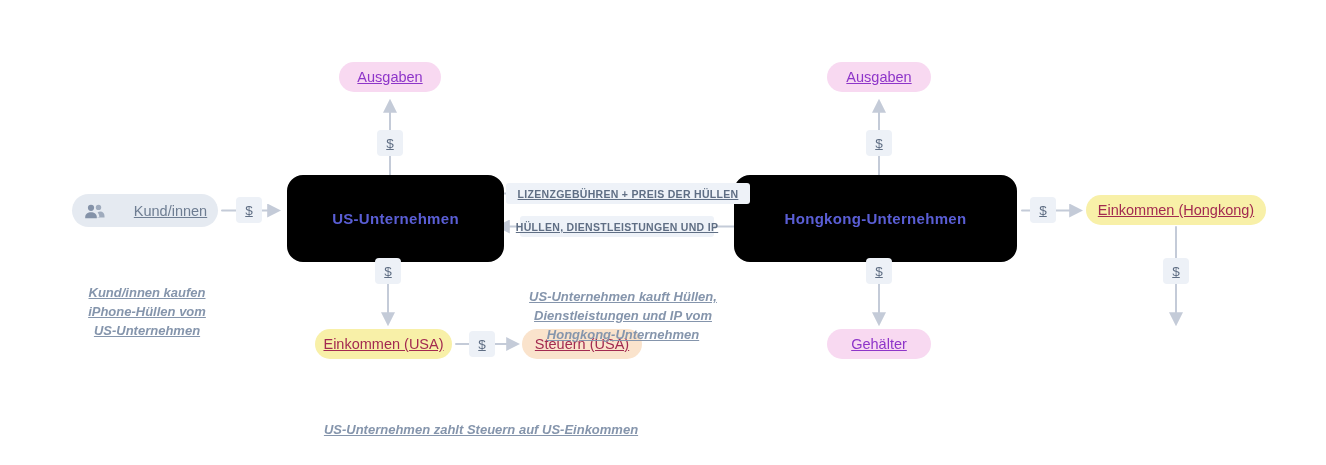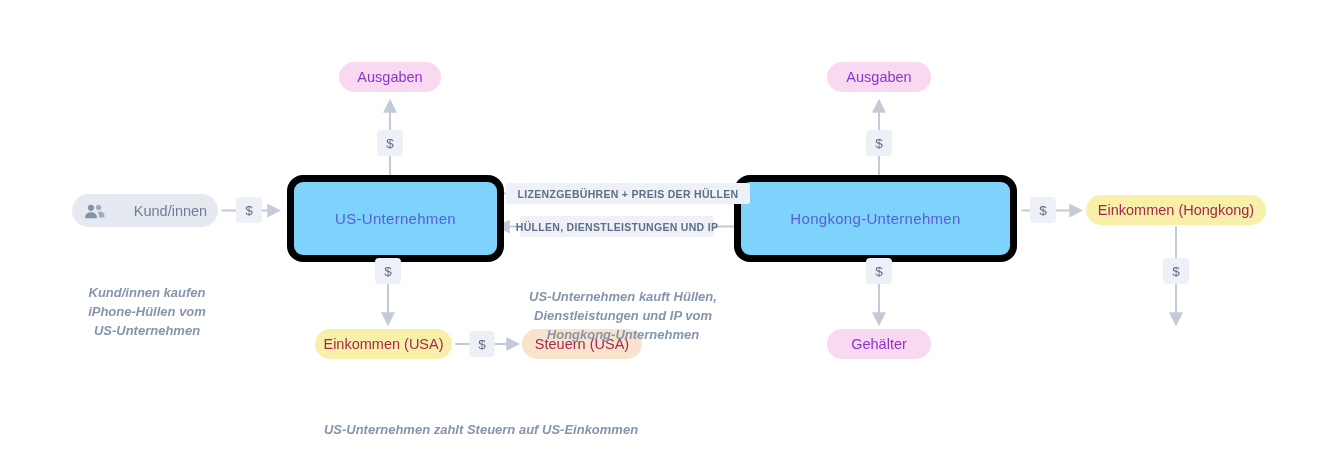--- a/index.html
+++ b/index.html
@@ -17,45 +17,46 @@
   }
   .arrows {
     position: absolute;
     left: 0; top: 0;
     z-index: 0;
   }
   .node, .pill, .dollar, .flowlabel, .caption {
     position: absolute;
     box-sizing: border-box;
     z-index: 1;
+    text-decoration: underline;
   }
   .pill {
     display: flex;
     align-items: center;
     justify-content: center;
     gap: 8px;
     border-radius: 17px;
     font-size: 14.5px;
     font-weight: 500;
     white-space: nowrap;
   }
   .pill.gray   { background: #e5eaf1; color: #6e7d92; gap: 28px; }
   .pill.pink   { background: #f8d9f1; color: #8e35c9; }
   .pill.yellow { background: #f8f0a8; color: #a32a50; }
   .pill.peach  { background: #fae3cc; color: #a32a50; }
   .company {
     display: flex;
     align-items: center;
     justify-content: center;
-    background: #7dd3fc;
+    background: #000000;
     border: 7px solid #000000;
     border-radius: 16px;
     color: #5a5ed5;
     font-size: 15px;
-    font-weight: 400;
+    font-weight: 700;
     letter-spacing: 0.3px;
     white-space: nowrap;
   }
   .dollar {
     width: 26px;
     height: 26px;
     display: flex;
     align-items: center;
     justify-content: center;
     background: #edf1f7;

